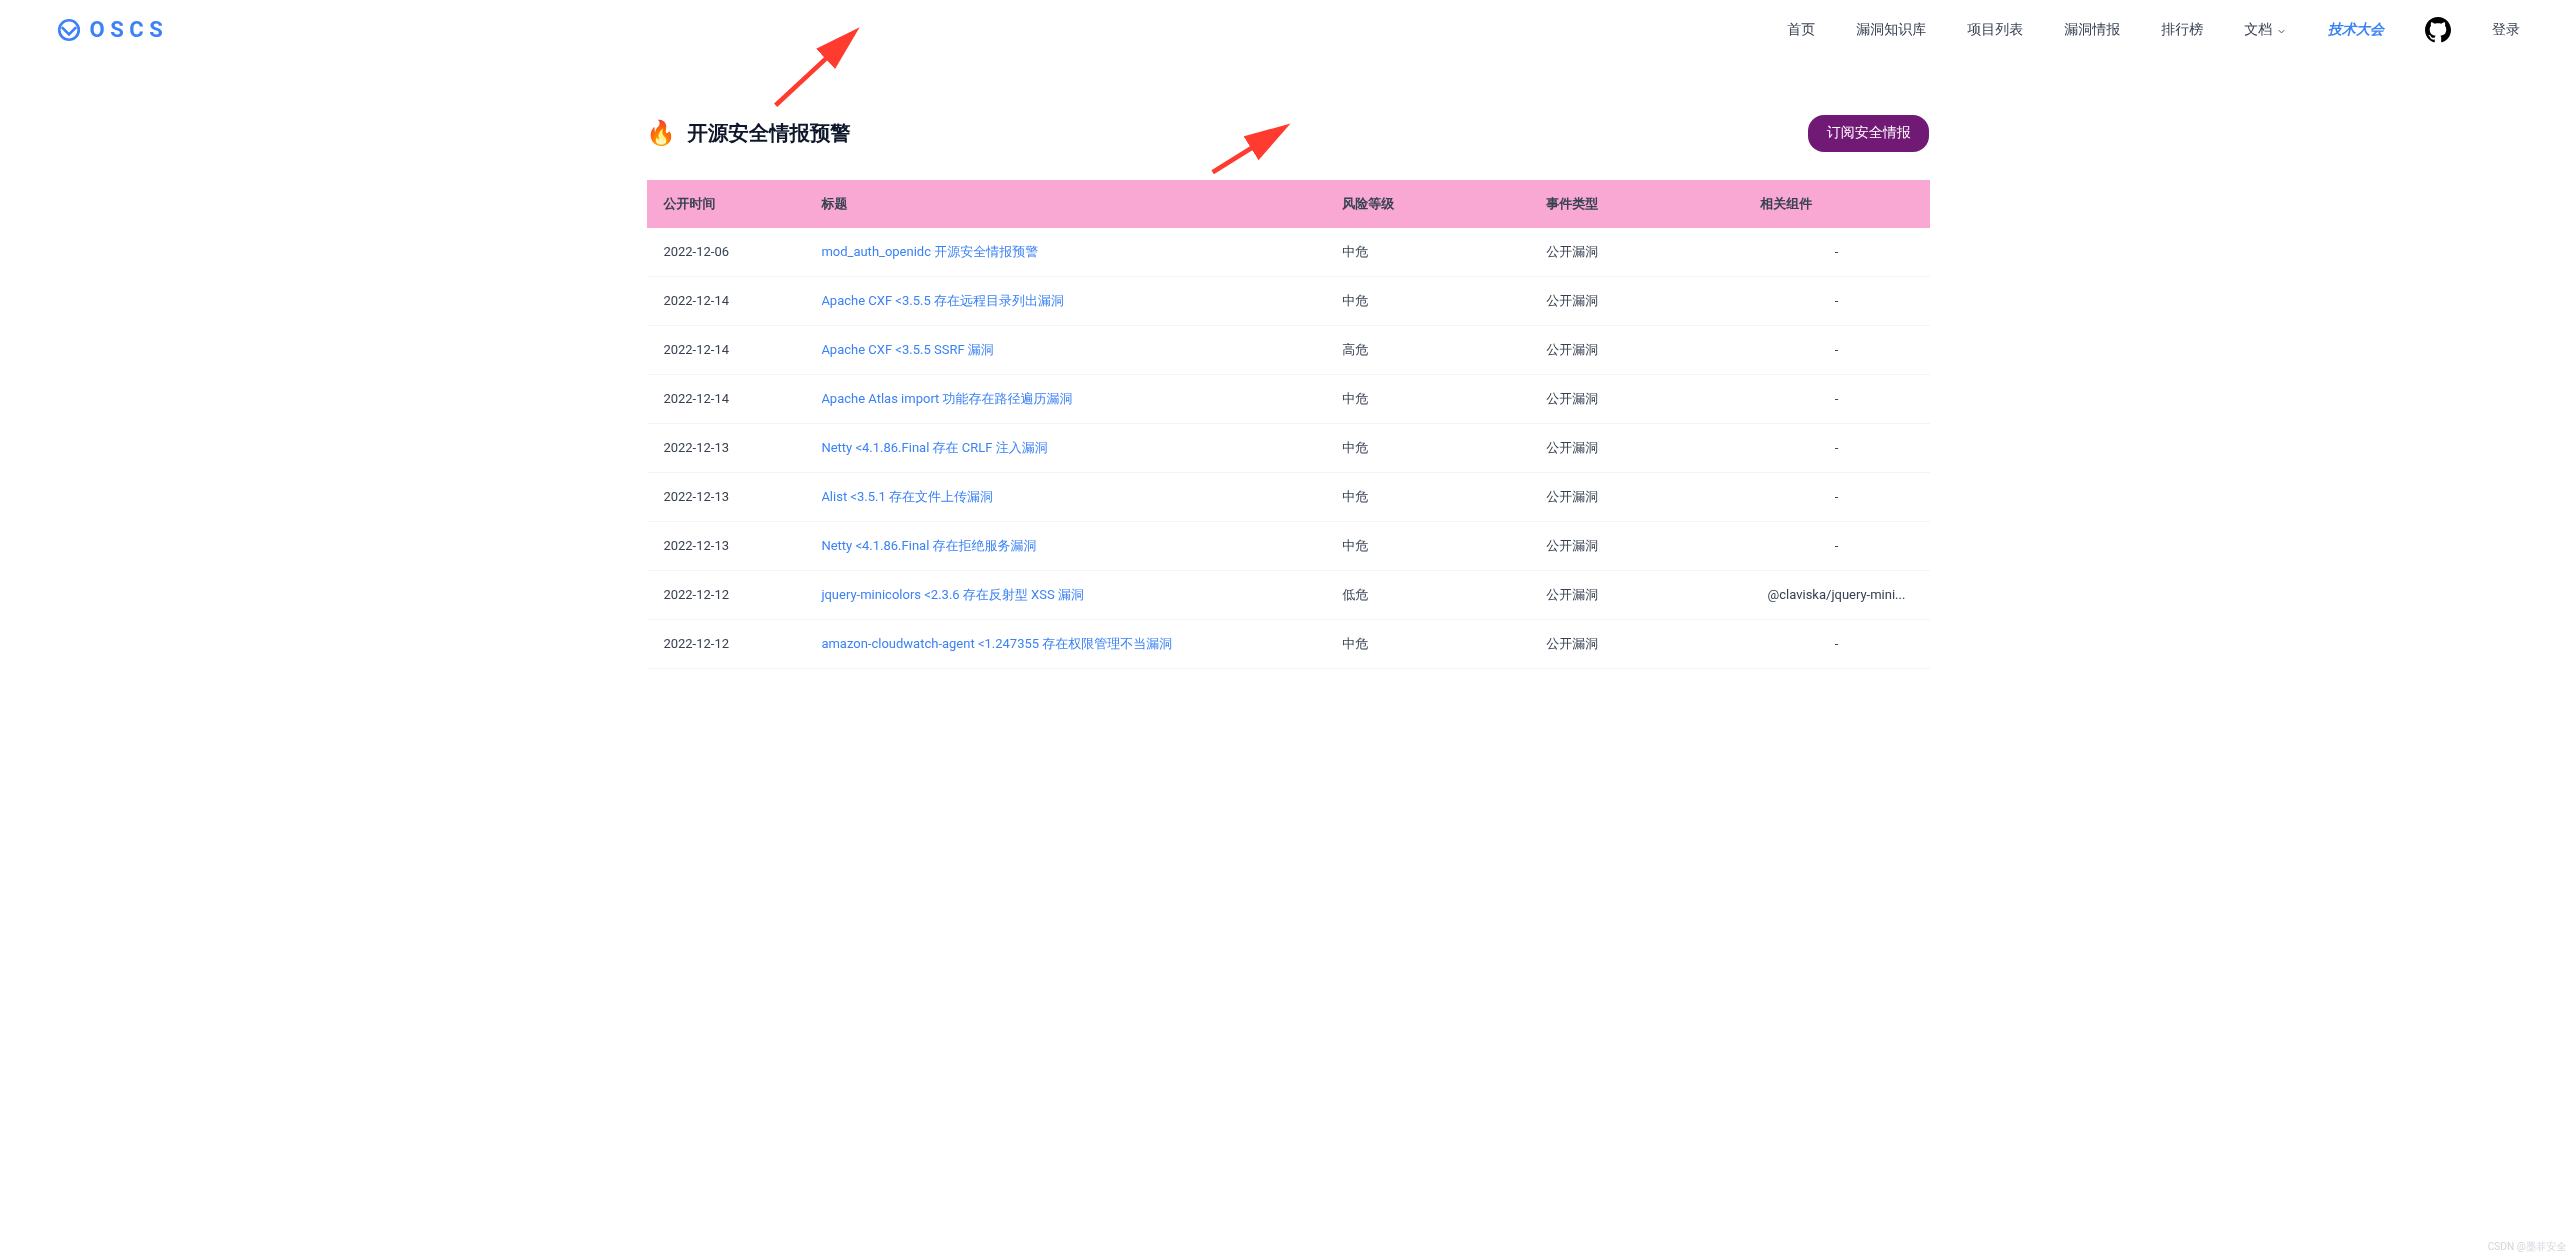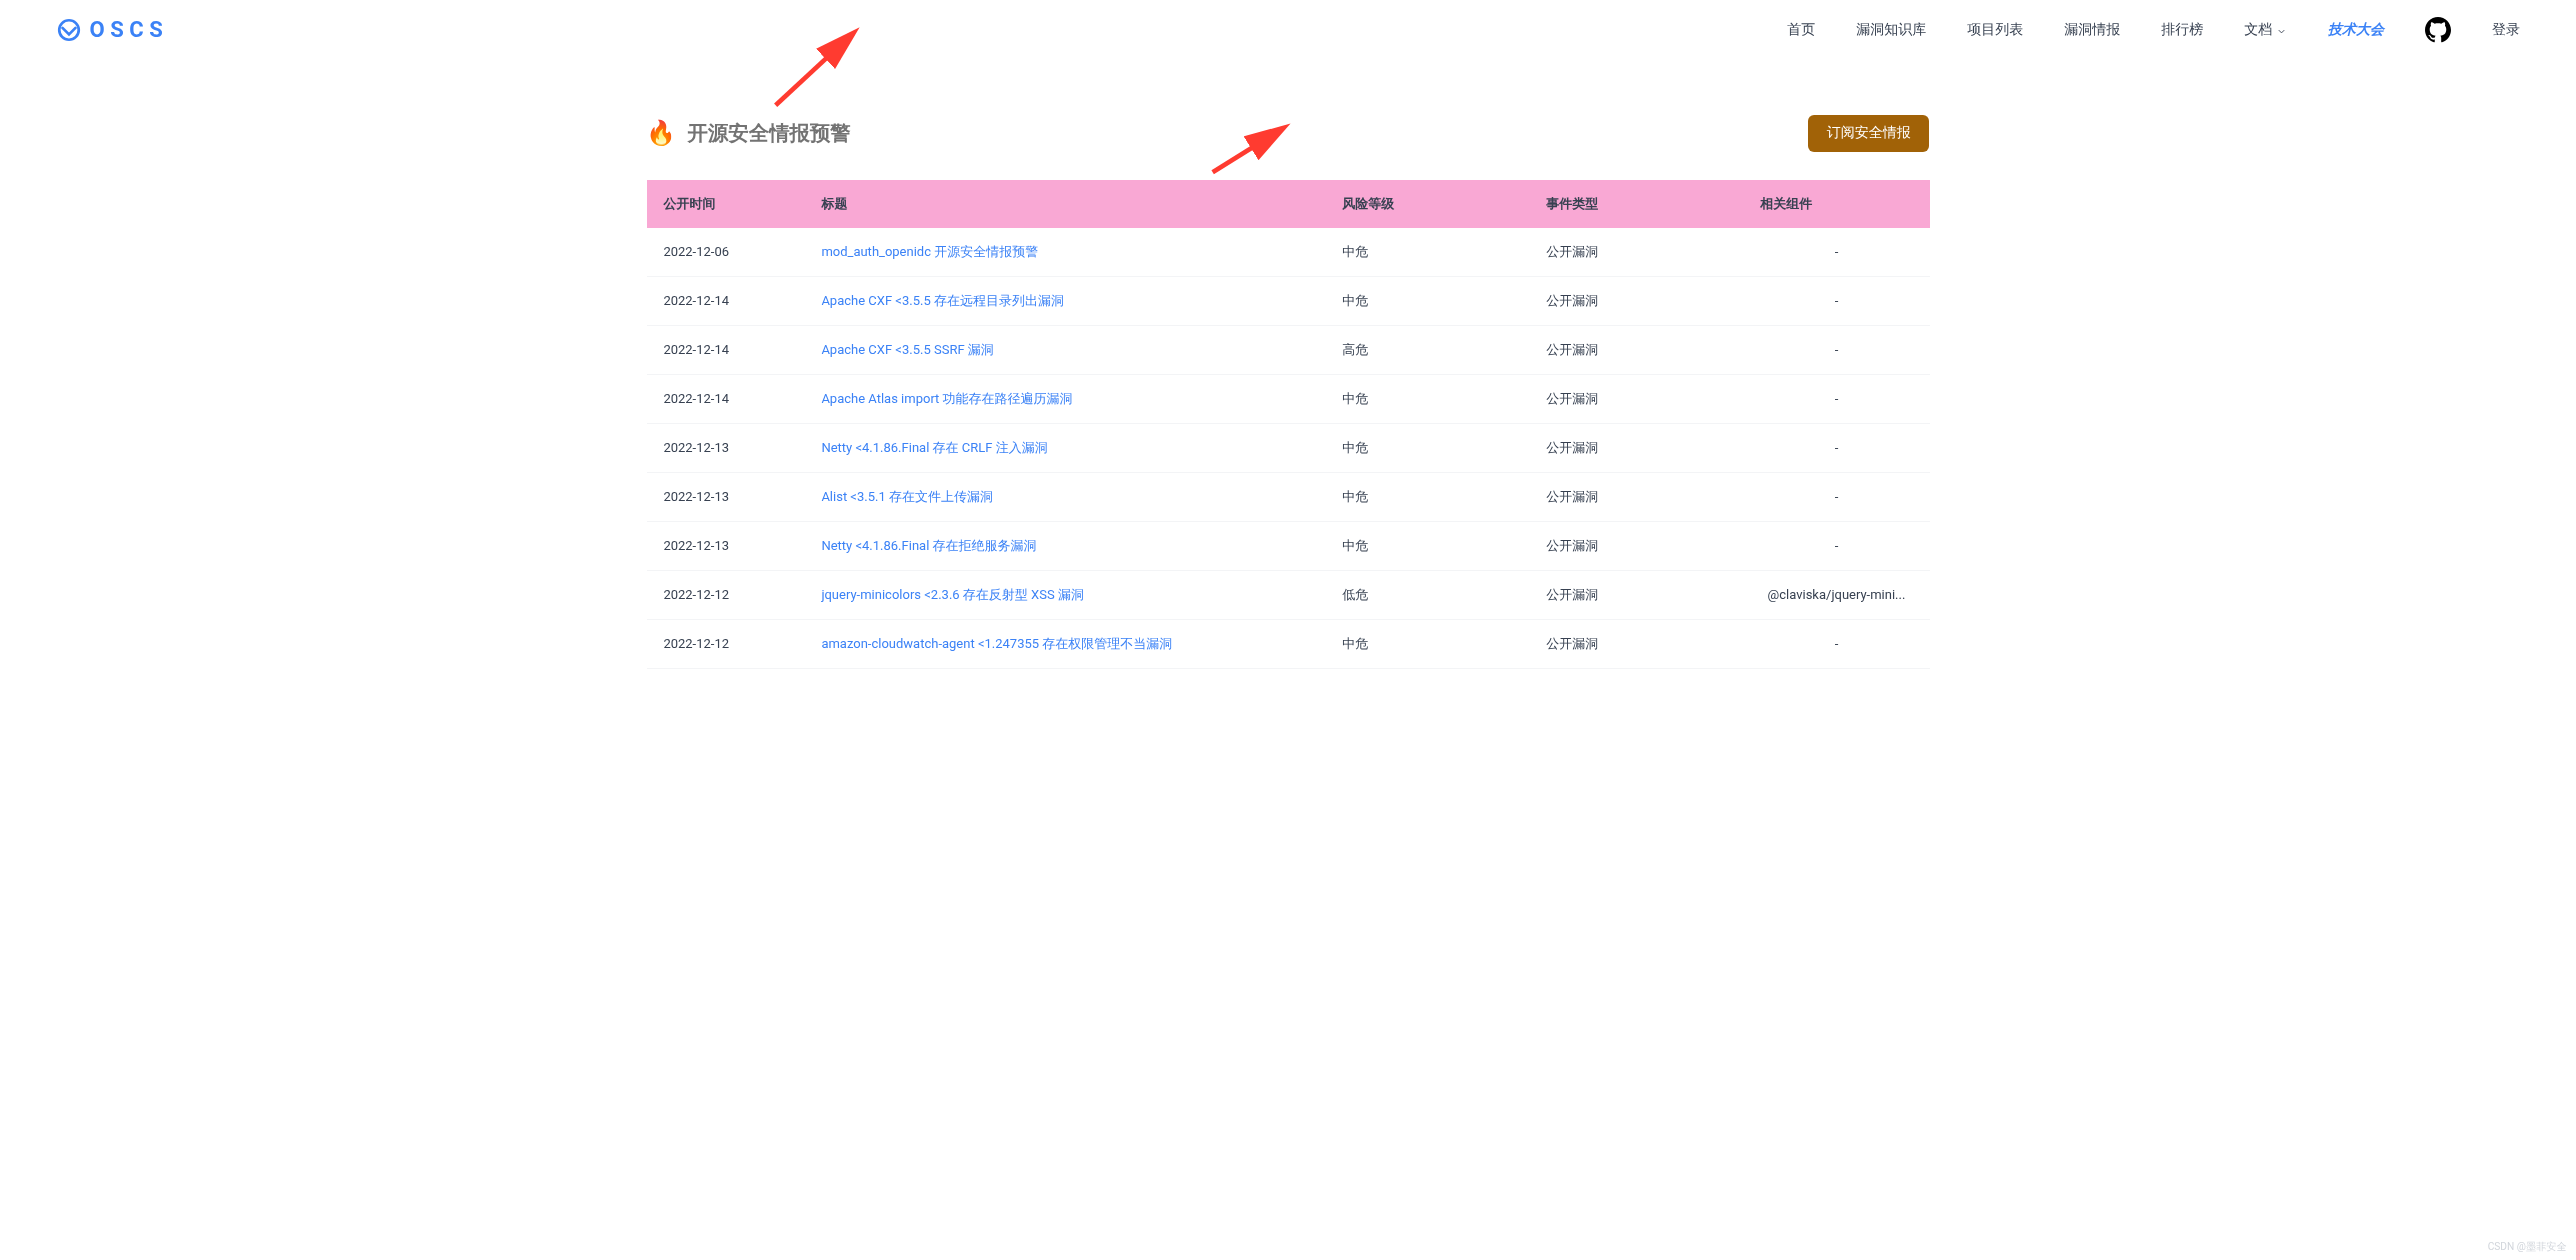--- a/index.html
+++ b/index.html
@@ -13,22 +13,22 @@
     .nav { display: flex; gap: 41px; }
     .nav-item { font-size: 14px; color: #374151; cursor: pointer; text-decoration: none; display: flex; align-items: center; gap: 3.7px; }
     .nav-item.highlight { color: #3B82F6; font-weight: 600; font-style: italic; }
     .chevron { width: 11px; height: 11px; }
     .github-icon { width: 26px; height: 26px; color: #000; }
     
     
     .title-row { display: flex; align-items: center; justify-content: space-between; margin-top: 56px; margin-bottom: 28px; padding: 0 18.6px; }
     .title-left { display: flex; align-items: center; gap: 11px; }
     .fire-icon { font-size: 24px; }
-    .page-title { font-size: 20.4px; font-weight: 700; color: #737373; }
-    .subscribe-btn { background: #a16207; color: #fff; border: none; border-radius: 6px; padding: 9.3px 18.6px; font-size: 14px; cursor: pointer; }
+    .page-title { font-size: 20.4px; font-weight: 700; color: #0f172a; }
+    .subscribe-btn { background: #701a75; color: #fff; border: none; border-radius: 16px; padding: 9.3px 18.6px; font-size: 14px; cursor: pointer; }
     
     
     .table { width: calc(100% - 37px); margin: 0 18.6px; border-collapse: collapse; }
     .table thead tr { background: #f9a8d4; }
     .table th { text-align: left; padding: 15px 16.7px; font-size: 13px; font-weight: 600; color: #374151; }
     .table td { padding: 15px 16.7px; font-size: 13px; color: #374151; border-bottom: 0.9px solid #f3f4f6; }
     .col-date { width: 158px; }
     .col-title { width: auto; }
     .col-risk { width: 204px; }
     .col-type { width: 214px; }

